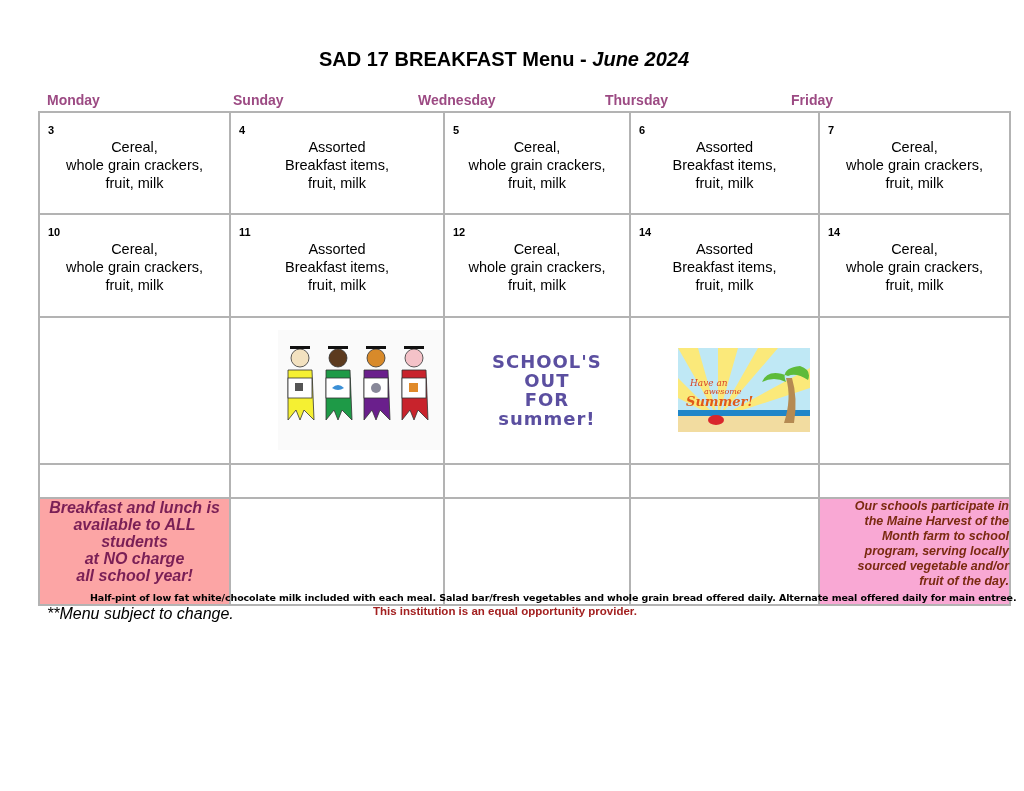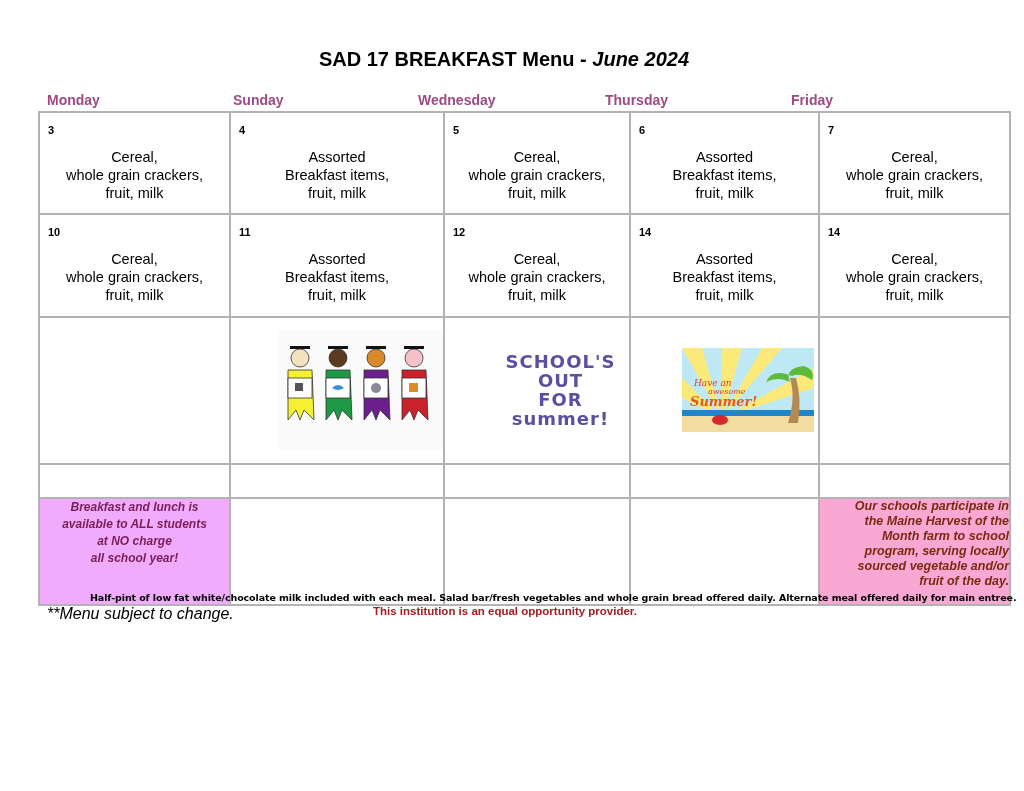--- a/index.html
+++ b/index.html
@@ -3,27 +3,27 @@
 <meta charset="utf-8">
 <style>
   html, body { margin:0; padding:0; background:#fff; }
   body { width:1024px; height:791px; position:relative; font-family:"Liberation Sans", sans-serif; color:#000; overflow:hidden; }
   .title { position:absolute; top:48px; left:0; width:1008px; text-align:center; font-size:20px; font-weight:bold; }
   .title i { font-style:italic; }
   .day-hdr { position:absolute; top:92px; font-size:14px; font-weight:bold; color:#9c4a83; }
   .grid { position:absolute; left:38px; top:111px; border-collapse:collapse; table-layout:fixed; }
   .grid td { border:2px solid #b3b3b3; padding:0; vertical-align:top; position:relative; }
   .date { position:absolute; top:11px; left:8px; font-size:11px; font-weight:bold; }
-  .meal { text-align:center; font-size:14.5px; line-height:18px; padding-top:35px; }
-  .note-purple { background:#f0abfc; color:#7a1f56; font-style:italic; font-weight:bold; font-size:12px; line-height:17px; text-align:center; padding-top:10px; }
+  .meal { text-align:center; font-size:14.5px; line-height:18px; padding-top:25px; }
+  .note-purple { background:#fca5a5; color:#7a1f56; font-style:italic; font-weight:bold; font-size:16px; line-height:17px; text-align:center; padding-top:10px; }
   .note-tan { background:#f9a8d4; color:#7a2a10; font-style:italic; font-weight:bold; font-size:12.5px; line-height:15px; text-align:right; padding-top:9px; }
   .footer1 { position:absolute; top:592px; left:58px; font-family:"DejaVu Sans", sans-serif; font-size:9.5px; font-weight:bold; white-space:nowrap; letter-spacing:-0.1px;margin-left:32px; }
   .footer2 { position:absolute; top:605px; left:47px; font-size:16px; font-style:italic; }
   .footer3 { position:absolute; top:605px; left:373px; font-size:11.5px; font-weight:bold; color:#a32020; }
-  .img-cell { display:flex; align-items:center; justify-content:center; height:100%;margin-left:47px; }
+  .img-cell { display:flex; align-items:center; height:100%;margin-left:47px; }
   .summer-text { font-family:"DejaVu Sans", sans-serif; font-weight:bold; color:#5b4fa0; font-size:18px; line-height:19px; text-align:center; letter-spacing:1px; }
 </style>
 </head>
 <body>
 
 <div class="title"><span>SAD 17 BREAKFAST Menu - </span><i>June 2024</i></div>
 
 <div class="day-hdr" style="left:47px">Monday</div>
 <div class="day-hdr" style="left:233px">Sunday</div>
 <div class="day-hdr" style="left:418px">Wednesday</div>

